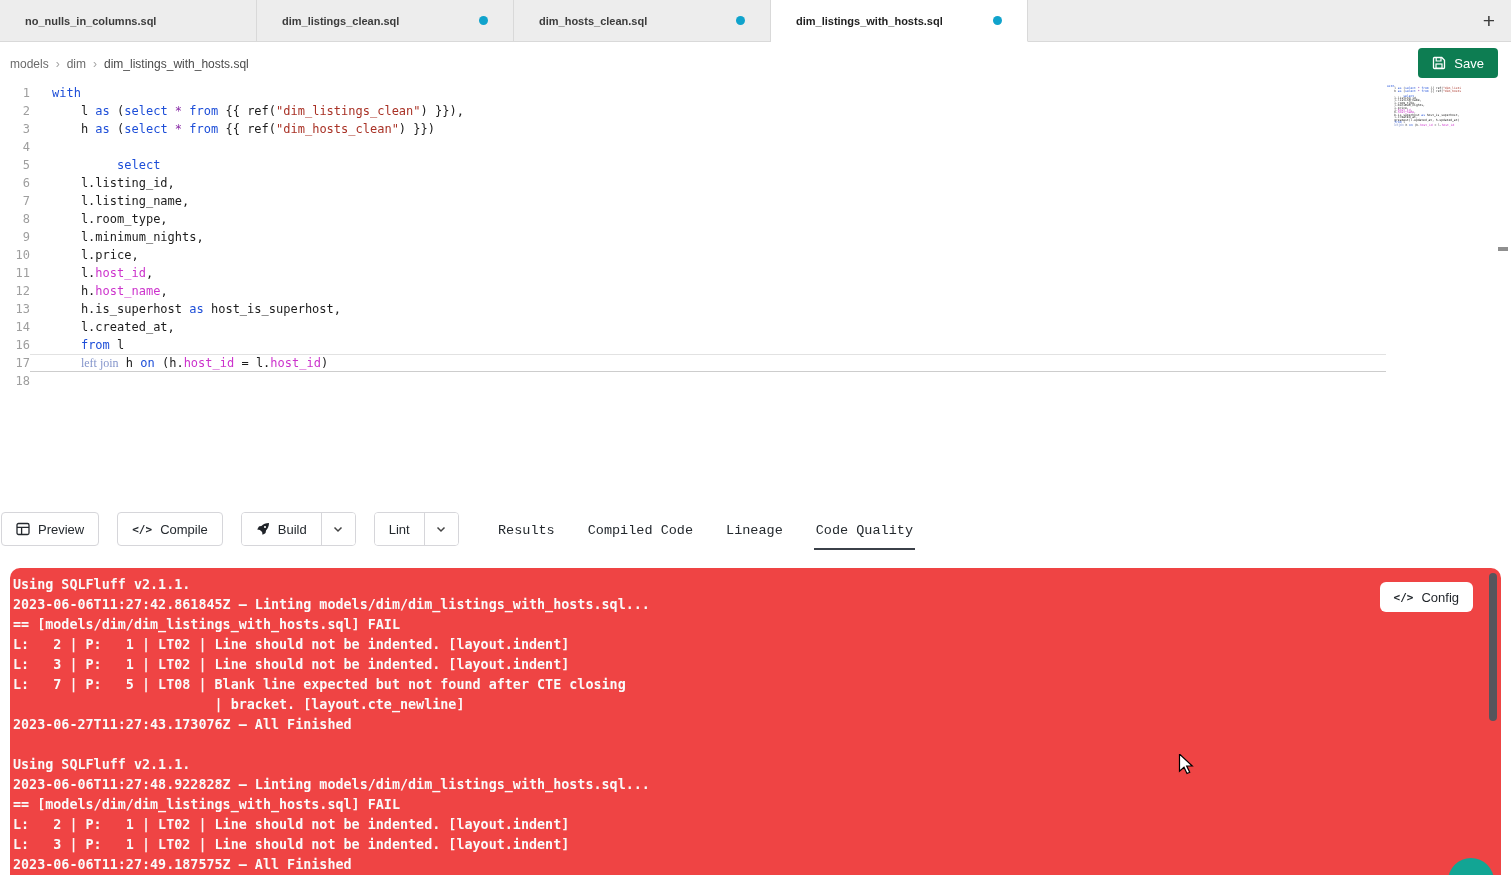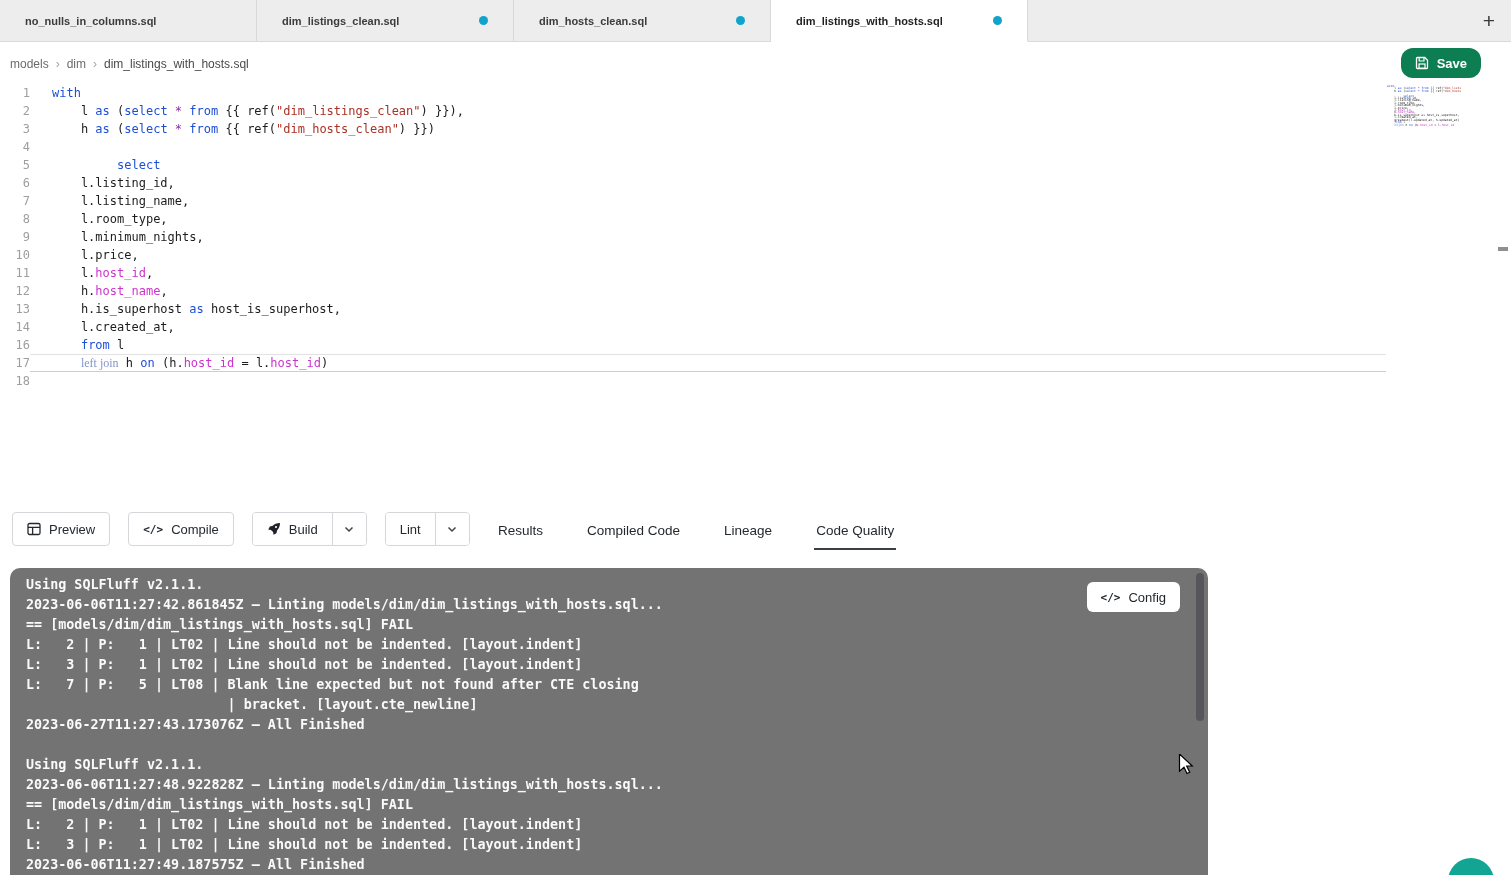--- a/index.html
+++ b/index.html
@@ -19,23 +19,23 @@
   .tabbar-rest { flex:1; border-bottom:1px solid #d9d9d9; display:flex; align-items:center; justify-content:flex-end; }
   .new-tab { background:none; border:none; font-size:21px; color:#3c3c3c; padding:0 16px; cursor:pointer; line-height:1; }
 
   
   .subheader { position:absolute; top:42px; left:0; right:0; height:42px; background:#fff; }
   .breadcrumb { position:absolute; left:10px; top:15px; display:flex; align-items:center; gap:7px;
     font-size:12px; color:#6b6b6b; }
   .crumb { cursor:pointer; }
   .crumb.last { color:#4a4a4a; }
   .crumb-sep { color:#a5a5a5; font-size:12px; }
-  .save-btn { position:absolute; right:30px; top:6px; height:30px; display:inline-flex; align-items:center;
-    gap:8px; padding:0 14px; border:none; border-radius:12px; background:#0D7D52; color:#fff;
-    font-size:13px; font-weight:700; cursor:pointer; }
+  .save-btn { position:absolute; right:13px; top:6px; height:30px; display:inline-flex; align-items:center;
+    gap:8px; padding:0 14px; border:none; border-radius:4px; background:#0D7D52; color:#fff;
+    font-size:13px; font-weight:400; cursor:pointer; }
 
   
   .editor { position:absolute; top:84px; left:0; right:0; height:424px; background:#fff;
     font-family:"DejaVu Sans Mono", monospace; font-size:12px; line-height:18px; }
   #code-lines { margin-right:125px; }
   .code-line-row { display:flex; height:18px; }
   .gutter { width:30px; text-align:right; color:#9e9e9e; flex:none; user-select:none; }
   .line-code { white-space:pre; padding-left:22px; flex:1; color:#1c1c1c; }
   .active-line .line-code { box-shadow: inset 0 1px 0 #e2e2e2, inset 0 -1px 0 #cdcdcd; }
   .tok-kw  { color:#1d4ed8;text-align:center; }
@@ -47,35 +47,35 @@
   .minimap { position:absolute; right:50px; top:1px; width:74px; height:46px; overflow:hidden; cursor:pointer; }
   .mm-line { font-family:"DejaVu Sans Mono", monospace; font-size:3px; line-height:2.4px; white-space:pre; }
   .scroll-mark { position:absolute; right:3px; top:163px; width:10px; height:4px; background:#8f8f8f; }
 
   
   .toolbar { position:absolute; top:508px; left:0; right:0; height:52px; background:#fff;
     display:flex; align-items:flex-start; }
   .btn { height:34px; margin-top:4px; display:inline-flex; align-items:center; gap:8px; padding:0 14px;
     background:#fff; border:1px solid #d6d6da; border-radius:4px; font-size:13px; color:#24292e;
     font-weight:500; cursor:pointer; font-family:"Liberation Sans", sans-serif; }
-  .btn:first-child { margin-left:12px; }
+  .btn:first-child { margin-left:1px; }
   .btn + .btn, .btn + .btn-group, .btn-group + .btn-group { margin-left:18px; }
   .btn-group { display:inline-flex; margin-top:4px; border:1px solid #d6d6da; border-radius:4px; overflow:hidden; height:34px; }
   .btn-group .btn { border:none; border-radius:0; margin:0; height:32px; }
   .group-caret { width:34px; height:32px; border:none; border-left:1px solid #d6d6da; background:#fff;
     display:flex; align-items:center; justify-content:center; cursor:pointer; }
   .code-glyph { font-family:"DejaVu Sans Mono", monospace; font-size:11px; font-weight:700; color:#24292e; }
-  .panel-tabs { position:absolute; left:496px; top:2px; height:40px; display:flex; gap:40px; }
+  .panel-tabs { position:absolute; left:496px; top:2px; height:40px; display:flex; gap:29px;font-family:Liberation Mono, monospace; }
   .panel-tab { display:flex; align-items:center; height:100%; padding:2px 2px 0; font-size:13.5px;
     color:#24292e; border-bottom:2px solid transparent; cursor:pointer; }
   .panel-tab.active { border-bottom-color:#3b4048; }
 
   
-  .terminal { position:absolute; top:568px; left:10px; width:1198px; bottom:0; background:#737373;
-    border-radius:10px 10px 0 0; padding:7px 20px 0 16px; color:#fafafa;
+  .terminal { position:absolute; top:568px; left:10px; width:1491px; bottom:0; background:#ef4444;
+    border-radius:10px 10px 0 0; padding:7px 20px 0 3px; color:#fafafa;
     font-family:"DejaVu Sans Mono", monospace; font-size:13.4px; font-weight:700; line-height:20px; }
   .term-line { white-space:pre; height:20px; }
   .config-btn { position:absolute; top:14px; right:28px; height:30px; display:inline-flex; align-items:center;
     gap:8px; padding:0 14px; background:#fff; border:none; border-radius:6px; font-size:13px; color:#1f2328;
     font-family:"Liberation Sans", sans-serif; font-weight:500; cursor:pointer; }
   .term-scrollbar { position:absolute; top:5px; right:4px; width:8px; height:148px; background:#55555c;
     border-radius:4px; cursor:grab; }
 
   
   .chat-bubble { position:absolute; left:1448px; top:858px; width:46px; height:46px; border-radius:50%;

